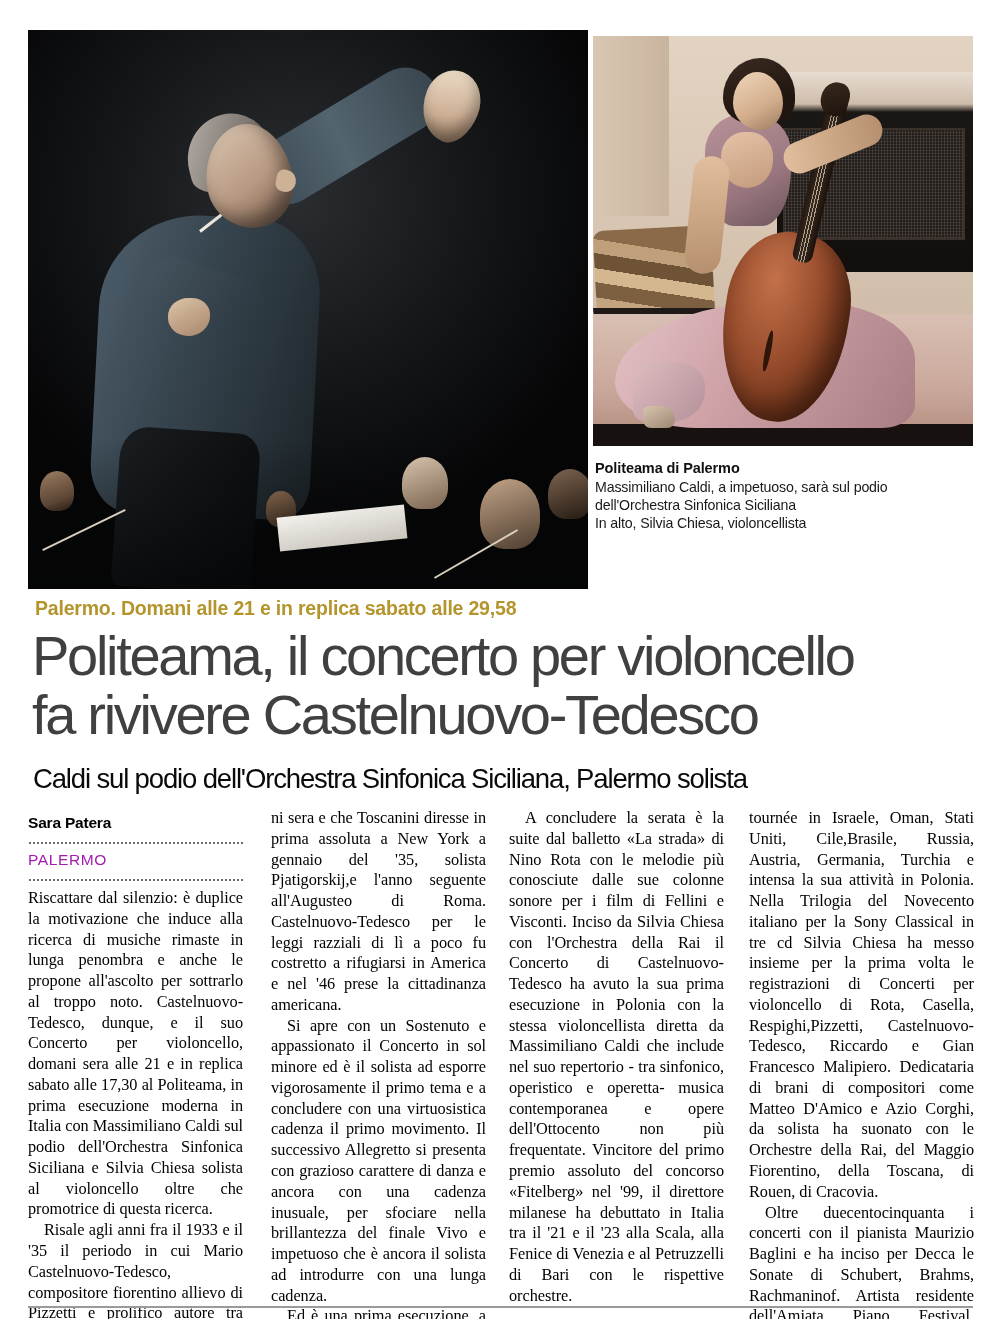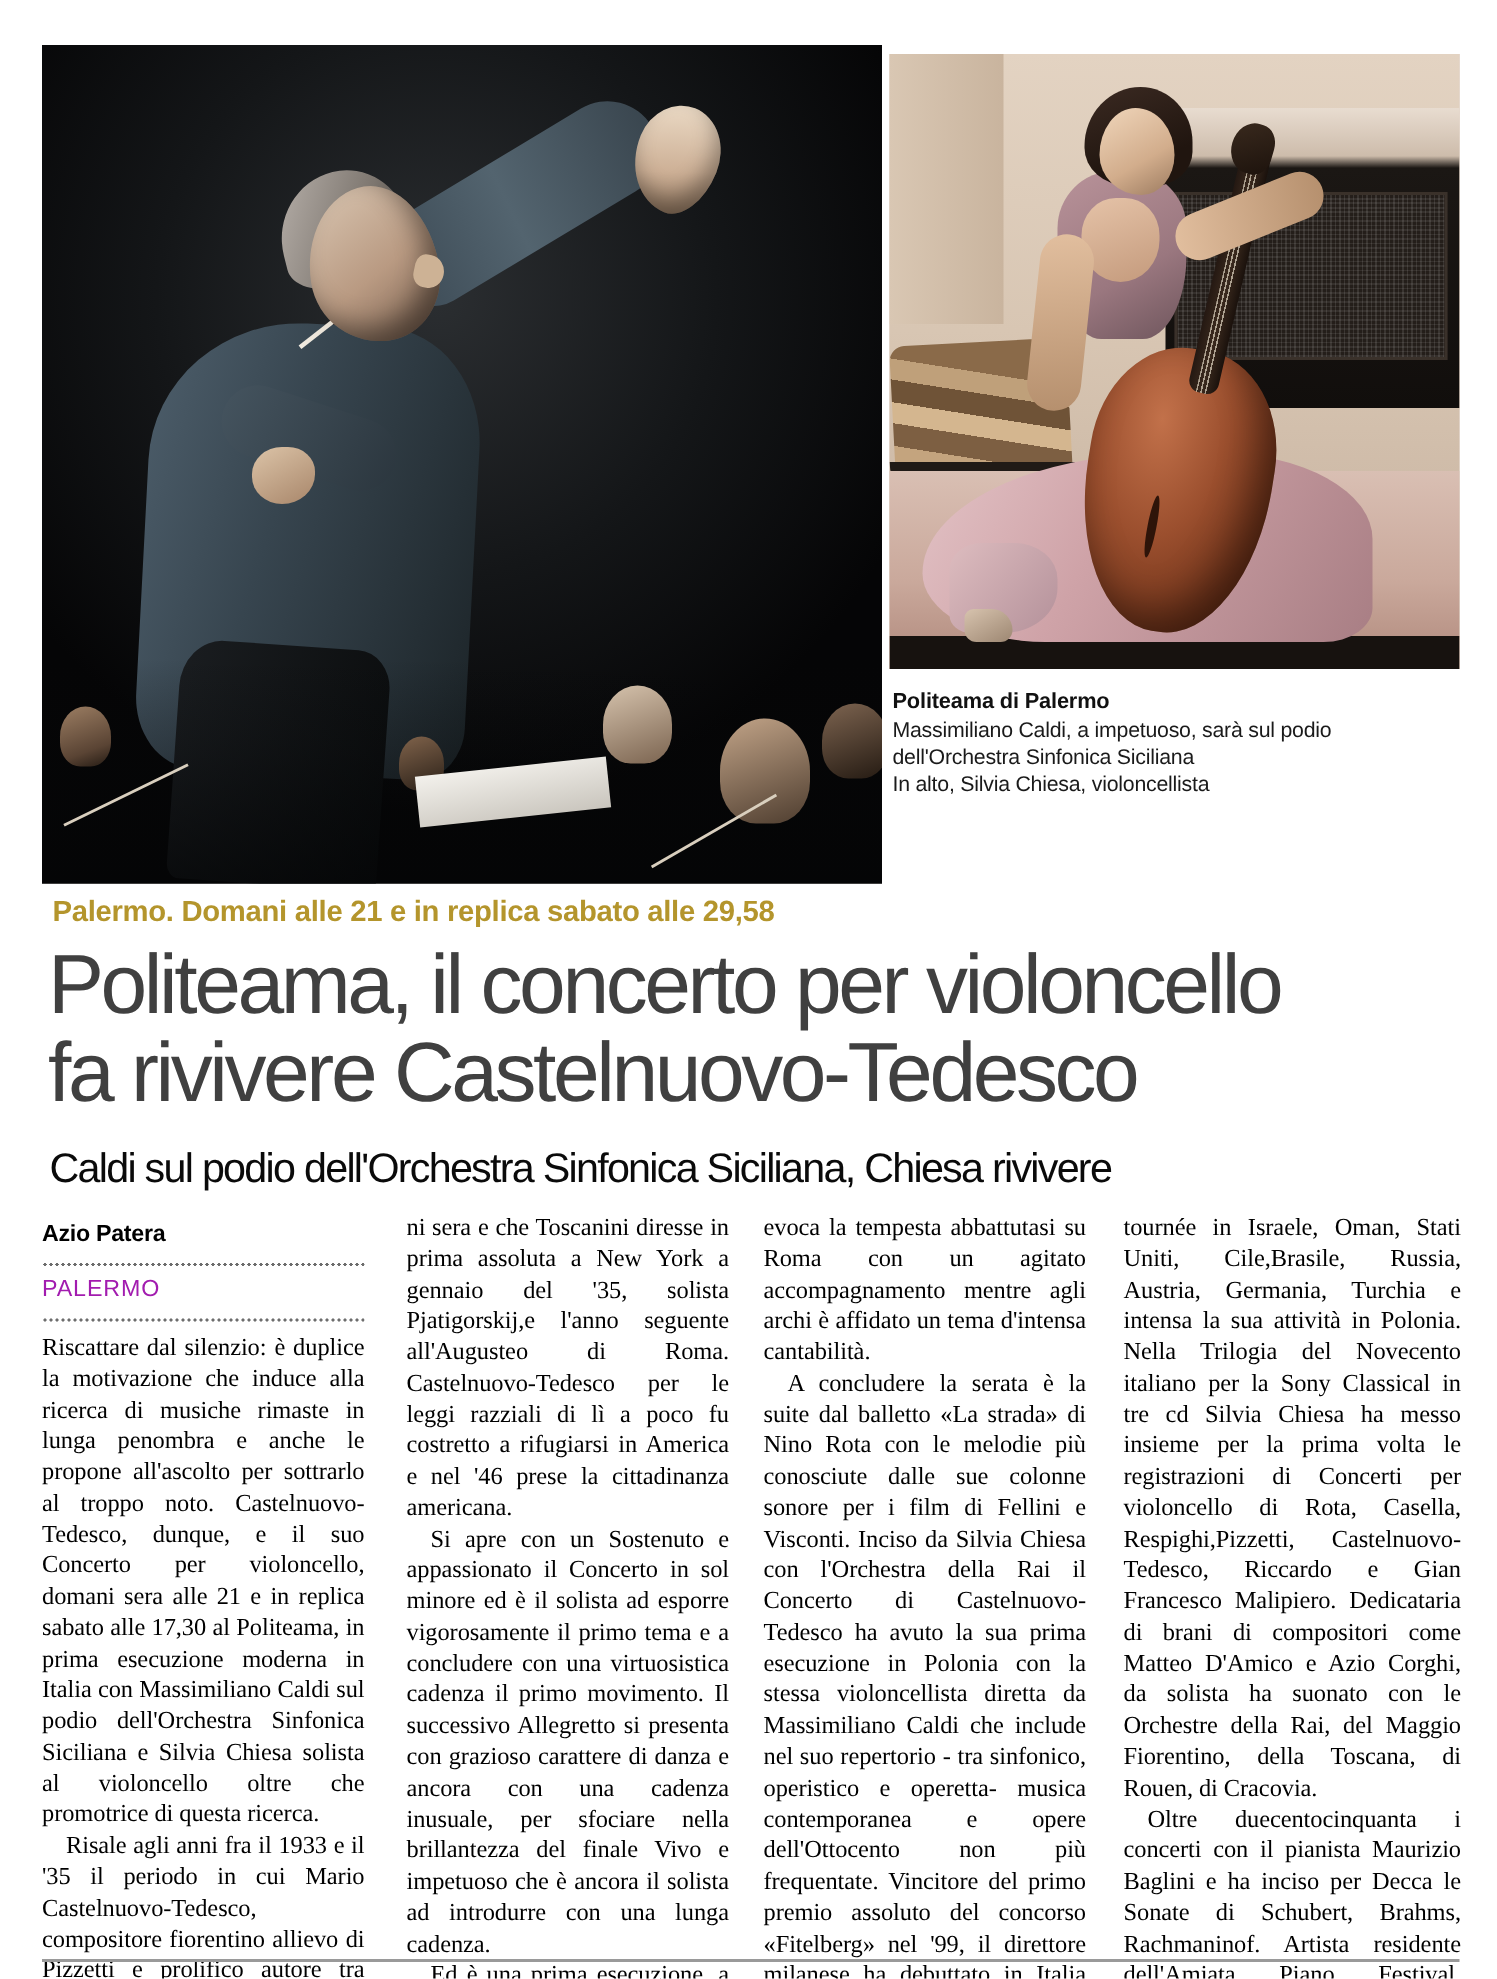--- a/index.html
+++ b/index.html
@@ -516,46 +516,45 @@
     <div class="caption-line">In alto, Silvia Chiesa, violoncellista</div>
   </div>
 
   <div class="kicker">Palermo. Domani alle 21 e in replica sabato alle 29,58</div>
 
   <div class="headline">
     <div>Politeama, il concerto per violoncello</div>
     <div>fa rivivere Castelnuovo-Tedesco</div>
   </div>
 
-  <div class="subhead">Caldi sul podio dell'Orchestra Sinfonica Siciliana, Chiesa rivivere</div>
+  <div class="subhead">Caldi sul podio dell'Orchestra Sinfonica Siciliana, Palermo solista</div>
 
   <div class="columns">
 
     <div class="col col1">
-      <div class="byline">Azio Patera</div>
+      <div class="byline">Sara Patera</div>
       <div class="rule-dotted"></div>
       <div class="dateline">PALERMO</div>
       <div class="rule-dotted"></div>
       <div class="body-text">
         <p class="first">Riscattare dal silenzio: è duplice la motivazione che induce alla ricerca di musiche rimaste in lunga penombra e anche le propone all'ascolto per sottrarlo al troppo noto. Castelnuovo-Tedesco, dunque, e il suo Concerto per violoncello, domani sera alle 21 e in replica sabato alle 17,30 al Politeama, in prima esecuzione moderna in Italia con Massimiliano Caldi sul podio dell'Orchestra Sinfonica Siciliana e Silvia Chiesa solista al violoncello oltre che promotrice di questa ricerca.</p>
         <p>Risale agli anni fra il 1933 e il '35 il periodo in cui Mario Castelnuovo-Tedesco, compositore fiorentino allievo di Pizzetti e prolifico autore tra l'altro per il teatro, per orchestra, di musiche di scena e da camera, dedicò il suo impegno al Concerto che sarà eseguito doma-</p>
       </div>
     </div>
 
     <div class="col col2">
       <div class="body-text">
         <p class="cont">ni sera e che Toscanini diresse in prima assoluta a New York a gennaio del '35, solista Pjatigorskij,e l'anno seguente all'Augusteo di Roma. Castelnuovo-Tedesco per le leggi razziali di lì a poco fu costretto a rifugiarsi in America e nel '46 prese la cittadinanza americana.</p>
         <p>Si apre con un Sostenuto e appassionato il Concerto in sol minore ed è il solista ad esporre vigorosamente il primo tema e a concludere con una virtuosistica cadenza il primo movimento. Il successivo Allegretto si presenta con grazioso carattere di danza e ancora con una cadenza inusuale, per sfociare nella brillantezza del finale Vivo e impetuoso che è ancora il solista ad introdurre con una lunga cadenza.</p>
         <p>Ed è una prima esecuzione, a Palermo, l'Interludio dal «Nerone» di Mascagni che nell'opera, rappresentata alla Scala a gennaio del 1935, si colloca tra il primo e secondo quadro dell'atto terzo ed</p>
       </div>
     </div>
 
     <div class="col col3">
       <div class="body-text">
-        <p class="cont">evoca la tempesta abbattutasi su Roma con un agitato accompagnamento mentre agli archi è affidato un tema d'intensa cantabilità.</p>
         <p>A concludere la serata è la suite dal balletto «La strada» di Nino Rota con le melodie più conosciute dalle sue colonne sonore per i film di Fellini e Visconti. Inciso da Silvia Chiesa con l'Orchestra della Rai il Concerto di Castelnuovo-Tedesco ha avuto la sua prima esecuzione in Polonia con la stessa violoncellista diretta da Massimiliano Caldi che include nel suo repertorio - tra sinfonico, operistico e operetta- musica contemporanea e opere dell'Ottocento non più frequentate. Vincitore del primo premio assoluto del concorso «Fitelberg» nel '99, il direttore milanese ha debuttato in Italia tra il '21 e il '23 alla Scala, alla Fenice di Venezia e al Petruzzelli di Bari con le rispettive orchestre.</p>
 
       </div>
     </div>
 
     <div class="col col4">
       <div class="body-text">
         <p class="cont">tournée in Israele, Oman, Stati Uniti, Cile,Brasile, Russia, Austria, Germania, Turchia e intensa la sua attività in Polonia. Nella Trilogia del Novecento italiano per la Sony Classical in tre cd Silvia Chiesa ha messo insieme per la prima volta le registrazioni di Concerti per violoncello di Rota, Casella, Respighi,Pizzetti, Castelnuovo-Tedesco, Riccardo e Gian Francesco Malipiero. Dedicataria di brani di compositori come Matteo D'Amico e Azio Corghi, da solista ha suonato con le Orchestre della Rai, del Maggio Fiorentino, della Toscana, di Rouen, di Cracovia.</p>
         <p>Oltre duecentocinquanta i concerti con il pianista Maurizio Baglini e ha inciso per Decca le Sonate di Schubert, Brahms, Rachmaninof. Artista residente dell'Amiata Piano Festival, insegna al «Monteverdi« di Cremona. Suona un «Giovanni Grancino» del 1697.</p>
       </div>

